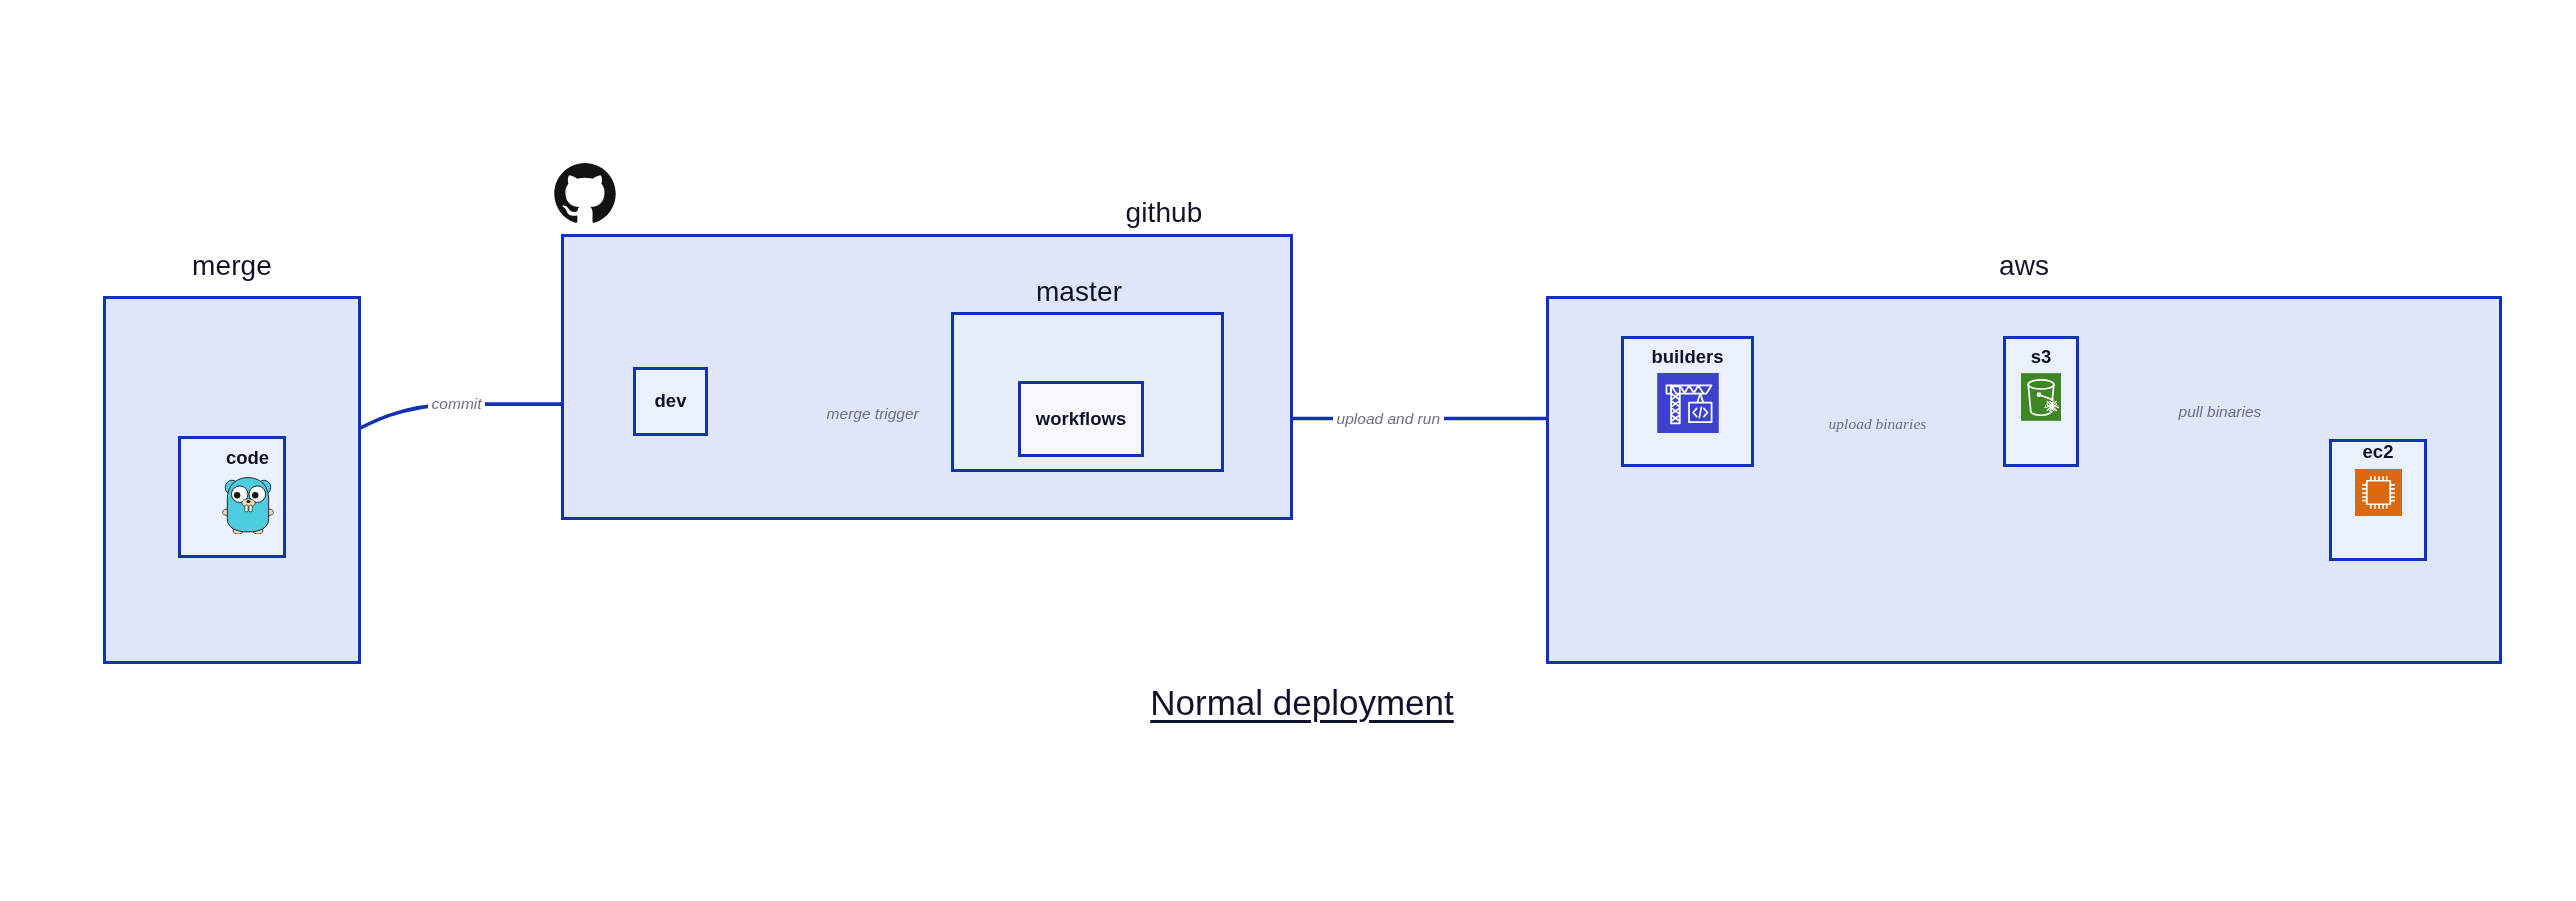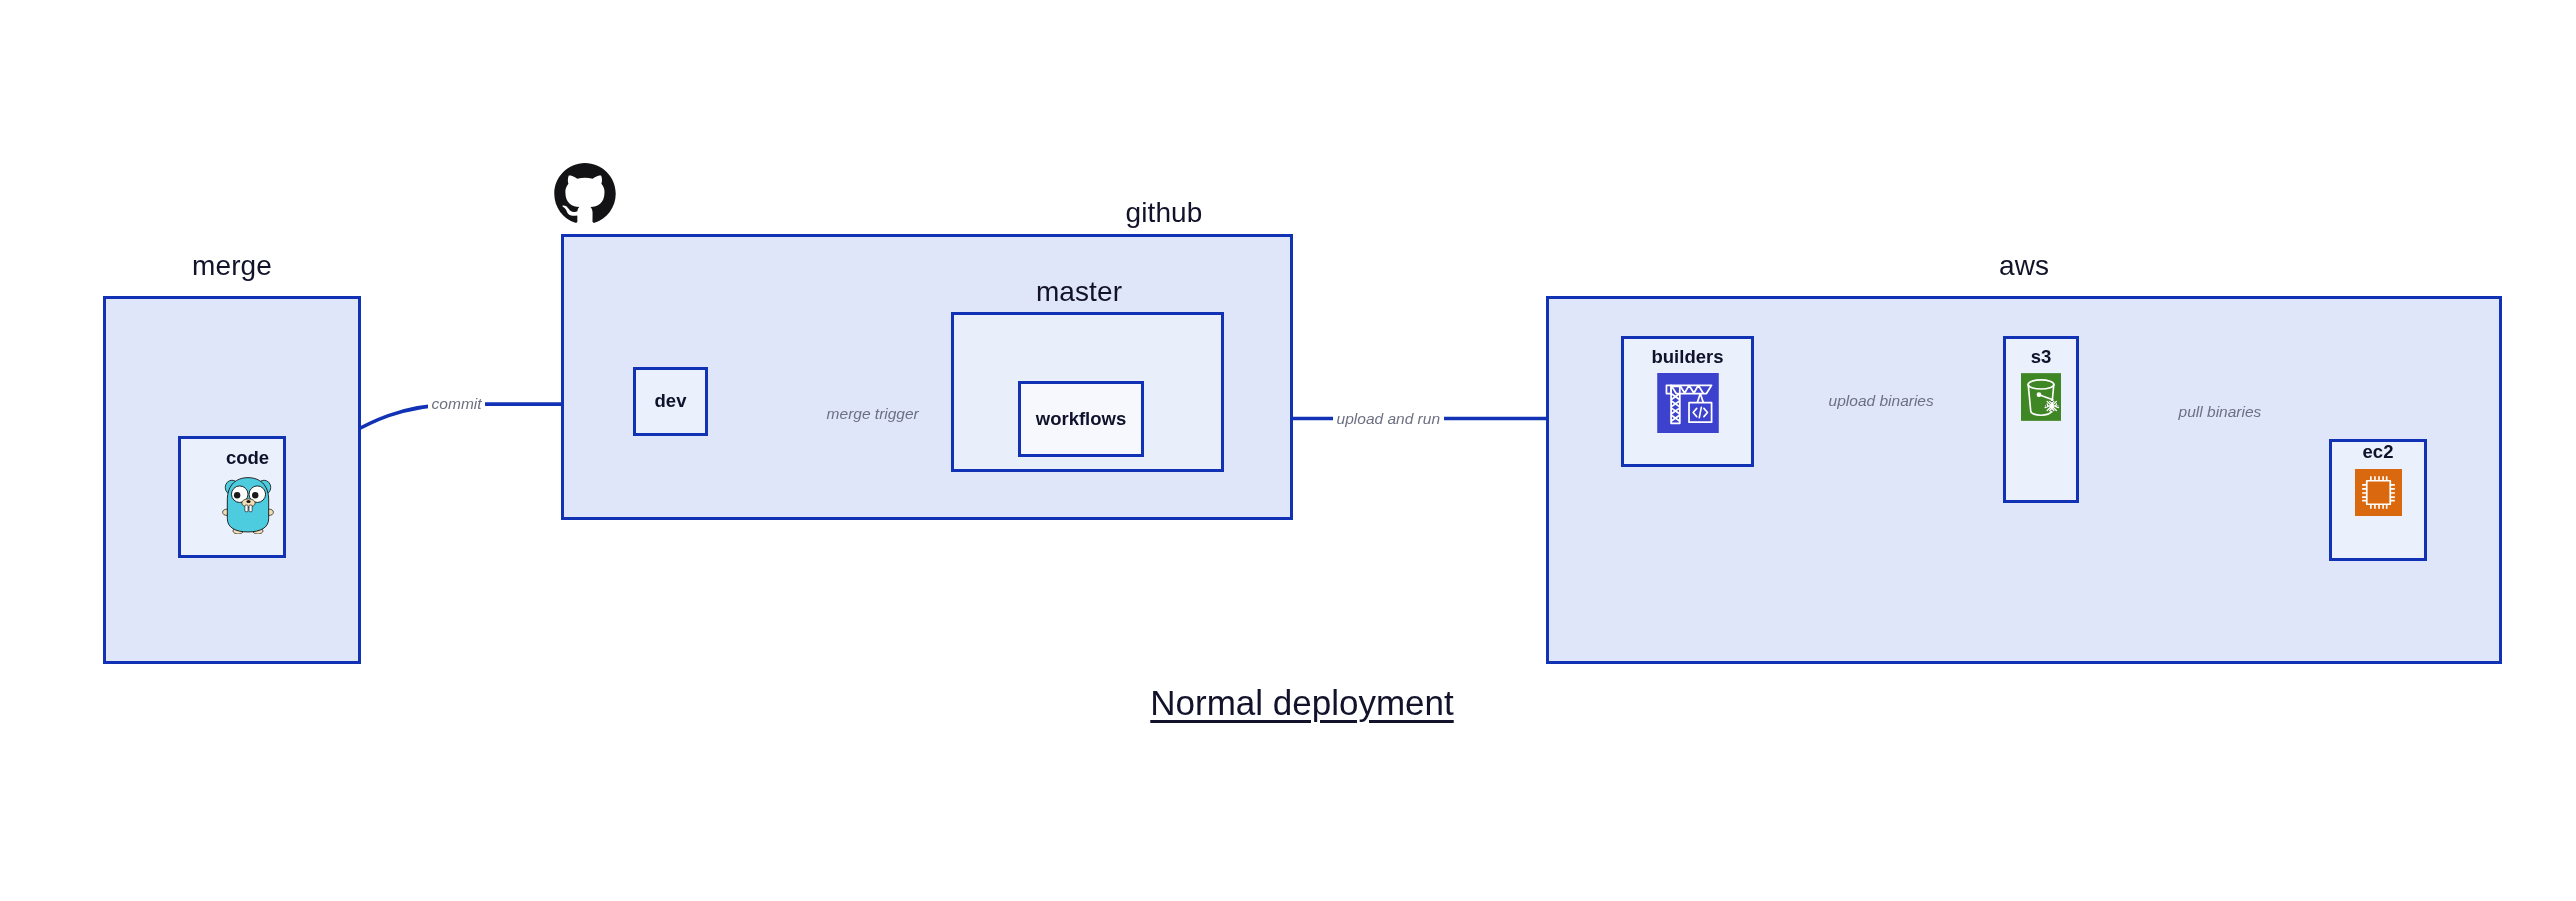--- a/index.html
+++ b/index.html
@@ -230,21 +230,21 @@
         </g>
         <g fill="none" stroke="#ffffff" stroke-width="3.2" stroke-linecap="round" stroke-linejoin="round">
           <path d="M77 69 L70 77 L77 85"></path>
           <path d="M91 69 L98 77 L91 85"></path>
           <path d="M86 67 L82 87"></path>
         </g>
       </svg>
     </span>
   </div>
 
-  <div class="node" style="left:2003px; top:336px; width:76px; height:167px; padding-top:8.8px;">
+  <div class="node" style="left:2003px; top:336px; width:76px; height:131px; padding-top:8.8px;">
     <div class="node-label">s3</div>
     <span class="node-icon" style="margin-top:6.7px;">
       <svg width="40" height="48" viewBox="0 0 78 93" xmlns="http://www.w3.org/2000/svg">
         <rect x="0" y="0" width="78" height="93" fill="#3f8624"></rect>
         <g fill="none" stroke="#ffffff" stroke-width="3.2" stroke-linejoin="round" stroke-linecap="round">
 
           <path d="M14 22 L19 74 C19 79 29 82 39 82 C49 82 59 79 59 74 L64 22"></path>
 
           <ellipse cx="39" cy="22" rx="25" ry="9"></ellipse>
 
@@ -282,20 +282,20 @@
       </svg>
     </span>
   </div>
 
   <div class="edge-label" style="left:428px; top:396px;">commit</div>
 
   <div class="edge-label on-lav" style="left:823px; top:406px;">merge trigger</div>
 
   <div class="edge-label" style="left:1333px; top:411px;">upload and run</div>
 
-  <div class="edge-label on-lav" style="left:1825px; top:393px;">upload binaries</div>
+  <div class="edge-label on-lav" style="left:1825px; top:416px;font-family:Liberation Serif, serif;">upload binaries</div>
 
   <div class="edge-label on-lav" style="left:2175px; top:404px;">pull binaries</div>
 
   <div id="diagram-title">Normal deployment</div>
 
 </div>
 
 
 </body></html>

